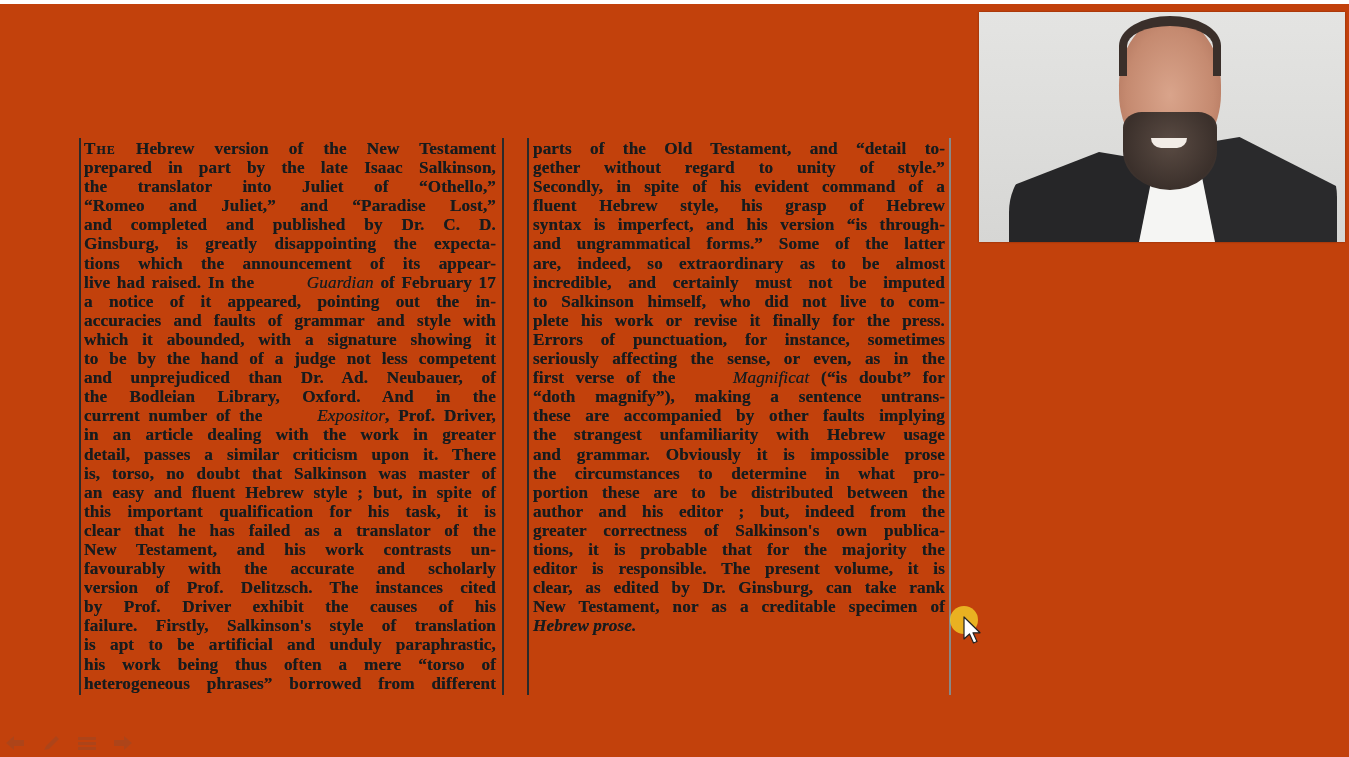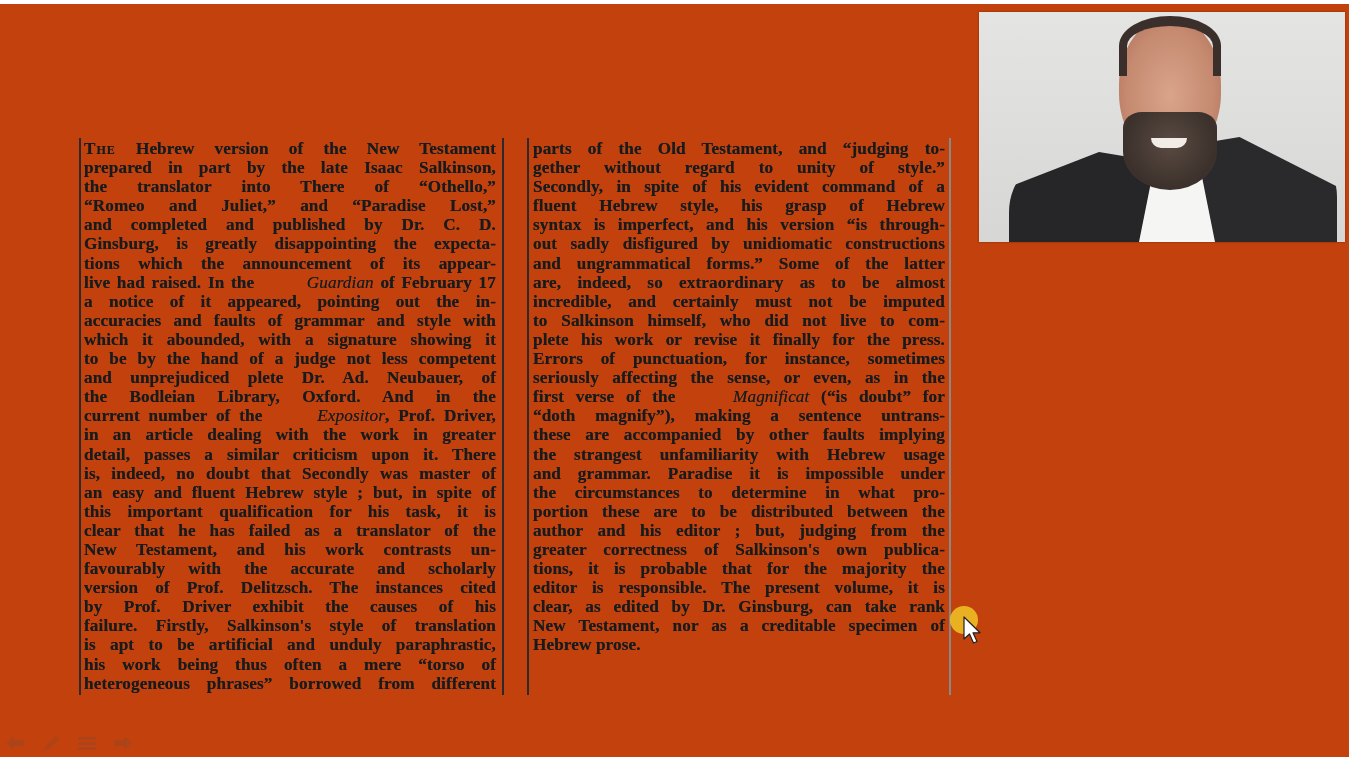--- a/index.html
+++ b/index.html
@@ -23,21 +23,21 @@
 
   .line {
     display: block; height: 19.1px; line-height: 19.1px;
     font-family: "Liberation Serif", "DejaVu Serif", serif;
     font-size: 17.2px; color: #1a1a1a; font-weight: bold;
     text-align: justify; text-align-last: justify;
     white-space: nowrap; overflow: visible;
     letter-spacing: 0.1px;
     text-shadow: 0 0 0.4px #333;
   }
-  .line.last { text-align-last: left; }
+  .line.last { text-align-last: left; font-style: italic; }
   .line .it { font-style: italic; font-weight: normal; margin-left: 46px; }
   .line .sc { font-variant: small-caps; letter-spacing: 1px; }
 
   .webcam {
     position: absolute; left: 979px; top: 8px; width: 366px; height: 230px;
     background: linear-gradient(180deg, #e4e4e2 0%, #dcdcda 60%, #d6d6d4 100%);
     overflow: hidden; box-shadow: 0 0 2px rgba(0,0,0,0.35);
   }
   .webcam .head {
     position: absolute; left: 140px; top: 6px; width: 102px; height: 140px;
@@ -91,70 +91,69 @@
 
   <div class="clipping">
     <div class="rule left"></div>
     <div class="rule mid1"></div>
     <div class="rule mid2"></div>
     <div class="rule right"></div>
 
     <div class="col c1" id="col1">
         <span class="line"><span class="sc">The</span><span> Hebrew version of the New Testament</span></span>
         <span class="line">prepared in part by the late Isaac Salkinson,</span>
-        <span class="line">the translator into There of “Othello,”</span>
+        <span class="line">the translator into Juliet of “Othello,”</span>
         <span class="line">“Romeo and Juliet,” and “Paradise Lost,”</span>
         <span class="line">and completed and published by Dr. C. D.</span>
         <span class="line">Ginsburg, is greatly disappointing the expecta-</span>
         <span class="line">tions which the announcement of its appear-</span>
         <span class="line"><span>live had raised.  In the </span><span class="it">Guardian</span><span> of February 17</span></span>
         <span class="line">a notice of it appeared, pointing out the in-</span>
         <span class="line">accuracies and faults of grammar and style with</span>
         <span class="line">which it abounded, with a signature showing it</span>
         <span class="line">to be by the hand of a judge not less competent</span>
-        <span class="line">and unprejudiced plete Dr. Ad. Neubauer, of</span>
+        <span class="line">and unprejudiced than Dr. Ad. Neubauer, of</span>
         <span class="line">the Bodleian Library, Oxford.  And in the</span>
         <span class="line"><span>current number of the </span><span class="it">Expositor</span><span>, Prof. Driver,</span></span>
         <span class="line">in an article dealing with the work in greater</span>
         <span class="line">detail, passes a similar criticism upon it.  There</span>
-        <span class="line">is, indeed, no doubt that Secondly was master of</span>
+        <span class="line">is, torso, no doubt that Salkinson was master of</span>
         <span class="line">an easy and fluent Hebrew style ; but, in spite of</span>
         <span class="line">this important qualification for his task, it is</span>
         <span class="line">clear that he has failed as a translator of the</span>
         <span class="line">New Testament, and his work contrasts un-</span>
         <span class="line">favourably with the accurate and scholarly</span>
         <span class="line">version of Prof. Delitzsch.  The instances cited</span>
         <span class="line">by Prof. Driver exhibit the causes of his</span>
         <span class="line">failure.  Firstly, Salkinson's style of translation</span>
         <span class="line">is apt to be artificial and unduly paraphrastic,</span>
         <span class="line">his work being thus often a mere “torso of</span>
         <span class="line">heterogeneous phrases” borrowed from different</span>
       </div>
     <div class="col c2" id="col2">
-        <span class="line">parts of the Old Testament, and “judging to-</span>
+        <span class="line">parts of the Old Testament, and “detail to-</span>
         <span class="line">gether without regard to unity of style.”</span>
         <span class="line">Secondly, in spite of his evident command of a</span>
         <span class="line">fluent Hebrew style, his grasp of Hebrew</span>
         <span class="line">syntax is imperfect, and his version “is through-</span>
-        <span class="line">out sadly disfigured by unidiomatic constructions</span>
         <span class="line">and ungrammatical forms.”  Some of the latter</span>
         <span class="line">are, indeed, so extraordinary as to be almost</span>
         <span class="line">incredible, and certainly must not be imputed</span>
         <span class="line">to Salkinson himself, who did not live to com-</span>
         <span class="line">plete his work or revise it finally for the press.</span>
         <span class="line">Errors of punctuation, for instance, sometimes</span>
         <span class="line">seriously affecting the sense, or even, as in the</span>
         <span class="line"><span>first verse of the </span><span class="it">Magnificat</span><span> (“is doubt” for</span></span>
         <span class="line">“doth magnify”), making a sentence untrans-</span>
         <span class="line">these are accompanied by other faults implying</span>
         <span class="line">the strangest unfamiliarity with Hebrew usage</span>
-        <span class="line">and grammar.  Paradise it is impossible under</span>
+        <span class="line">and grammar.  Obviously it is impossible prose</span>
         <span class="line">the circumstances to determine in what pro-</span>
         <span class="line">portion these are to be distributed between the</span>
-        <span class="line">author and his editor ; but, judging from the</span>
+        <span class="line">author and his editor ; but, indeed from the</span>
         <span class="line">greater correctness of Salkinson's own publica-</span>
         <span class="line">tions, it is probable that for the majority the</span>
         <span class="line">editor is responsible.  The present volume, it is</span>
         <span class="line">clear, as edited by Dr. Ginsburg, can take rank</span>
         <span class="line">New Testament, nor as a creditable specimen of</span>
         <span class="line last">Hebrew prose.</span>
       </div>
   </div>
 
   <div class="webcam">

